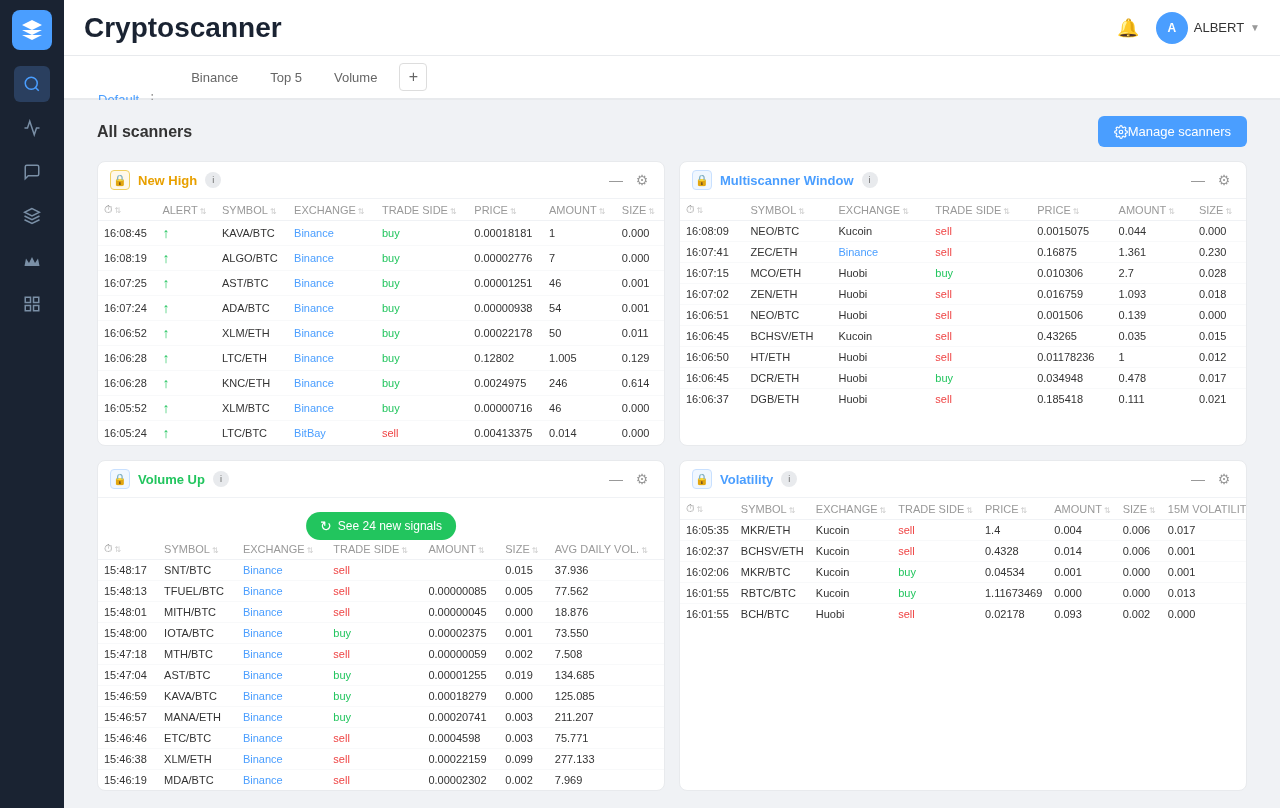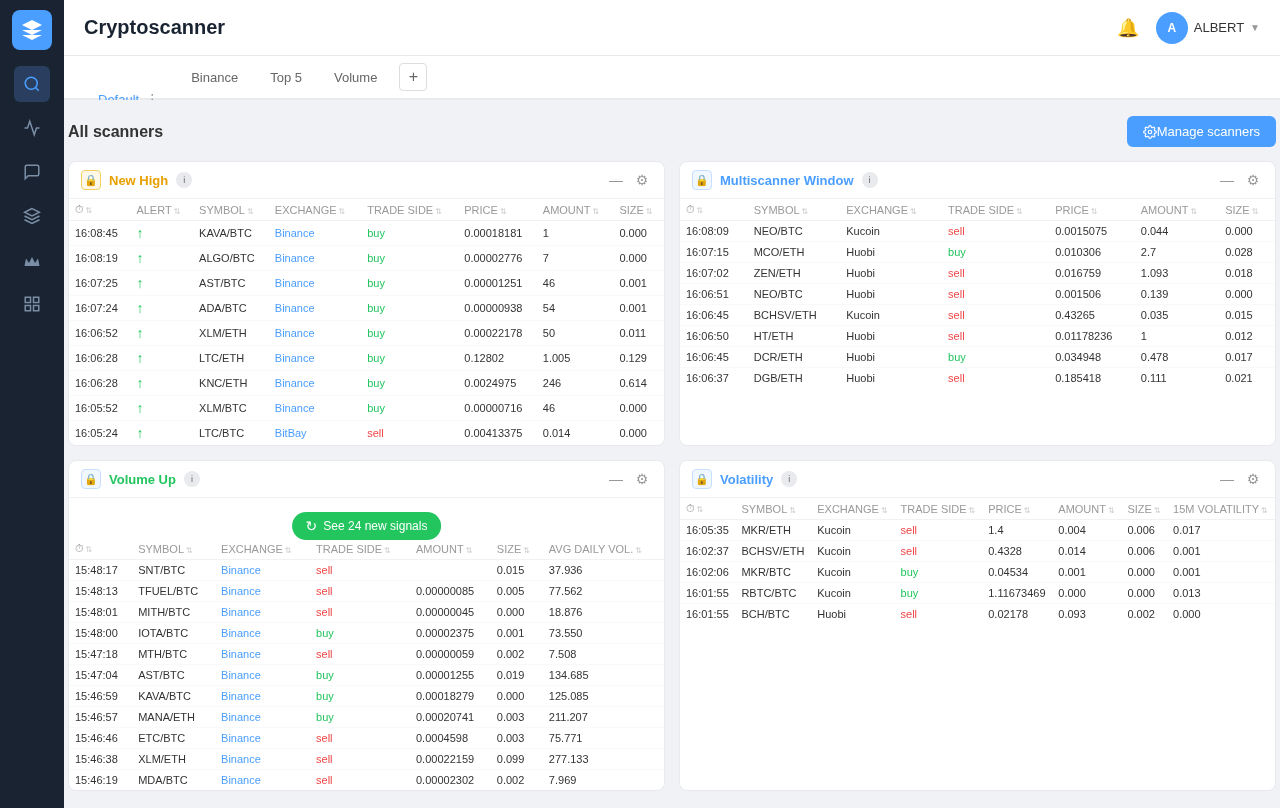--- a/index.html
+++ b/index.html
@@ -9,35 +9,35 @@
     .sidebar { width: 64px; background: #1a2332; display: flex; flex-direction: column; align-items: center; padding: 10px 0; gap: 8px; flex-shrink: 0; }
     .sidebar-logo { width: 40px; height: 40px; background: #4a9eff; border-radius: 8px; display: flex; align-items: center; justify-content: center; margin-bottom: 8px; }
     .sidebar-icon { width: 36px; height: 36px; display: flex; align-items: center; justify-content: center; border-radius: 6px; cursor: pointer; color: #7a8fa6; font-size: 16px; }
     .sidebar-icon.active { background: #2a3f5f; color: #4a9eff; }
 
     
     .main { flex: 1; display: flex; flex-direction: column; overflow: hidden; }
 
     
     .header { background: white; padding: 0 20px; height: 56px; display: flex; align-items: center; justify-content: space-between; border-bottom: 1px solid #e8eaed; flex-shrink: 0; }
-    .header-title { font-size: 20px; font-weight: 600; color: #1a2332; }
+    .header-title { font-size: 28px; font-weight: 600; color: #1a2332; }
     .header-right { display: flex; align-items: center; gap: 16px; }
     .bell-icon { font-size: 18px; color: #f0a500; cursor: pointer; }
     .avatar { width: 32px; height: 32px; background: #4a9eff; border-radius: 50%; display: flex; align-items: center; justify-content: center; color: white; font-size: 12px; font-weight: 600; }
     .header-user { display: flex; align-items: center; gap: 6px; color: #333; font-size: 13px; cursor: pointer; }
 
     
     .tabs-bar { background: white; padding: 0 20px; display: flex; align-items: center; gap: 4px; border-bottom: 2px solid #e8eaed; flex-shrink: 0; height: 44px; }
     .tab { padding: 8px 14px; font-size: 13px; cursor: pointer; border-radius: 4px 4px 0 0; color: #666; display: flex; align-items: center; gap: 6px; border-bottom: 2px solid transparent; margin-bottom: -2px; }
     .tab.active { color: #4a9eff; border-bottom: 2px solid #4a9eff; font-weight: 500; margin-top: 44px; }
     .tab-dots { color: #999; font-size: 14px; cursor: pointer; }
     .tab-add { width: 28px; height: 28px; border: 1px solid #ddd; border-radius: 4px; display: flex; align-items: center; justify-content: center; cursor: pointer; color: #666; font-size: 16px; margin-left: 4px; }
 
     
-    .content { padding: 16px 4px; flex: 1; overflow-y: auto; background: #f0f2f5; }
+    .content { padding: 16px 33px; flex: 1; overflow-y: auto; background: #f0f2f5; }
     .content-header { display: flex; align-items: center; justify-content: space-between; margin-bottom: 14px; }
     .content-title { font-size: 16px; font-weight: 600; color: #333; }
     .manage-btn { background: #4a9eff; color: white; border: none; padding: 8px 16px; border-radius: 6px; cursor: pointer; display: flex; align-items: center; gap: 0; font-size: 13px; font-weight: 500; }
 
     
     .scanners-grid { display: grid; grid-template-columns: 1fr 1fr; gap: 14px; }
 
     
     .scanner-card { background: white; border-radius: 8px; border: 1px solid #e8eaed; overflow: hidden; }
     .scanner-header { display: flex; align-items: center; justify-content: space-between; padding: 8px 12px; border-bottom: 1px solid #f0f2f5; }
@@ -310,20 +310,29 @@
               <tr>
     <td class="time-col">16:08:09</td>
     <td>NEO/BTC</td>
     <td><span>Kucoin</span></td>
     <td><span class="sell-badge">sell</span></td>
     <td>0.0015075</td>
     <td>0.044</td>
     <td>0.000</td>
   </tr>
               <tr>
+    <td class="time-col">16:07:41</td>
+    <td>ZEC/ETH</td>
+    <td><a class="exchange-link">Binance</a></td>
+    <td><span class="sell-badge">sell</span></td>
+    <td>0.16875</td>
+    <td>1.361</td>
+    <td>0.230</td>
+  </tr>
+              <tr>
     <td class="time-col">16:07:15</td>
     <td>MCO/ETH</td>
     <td><span>Huobi</span></td>
     <td><span class="buy-badge">buy</span></td>
     <td>0.010306</td>
     <td>2.7</td>
     <td>0.028</td>
   </tr>
               <tr>
     <td class="time-col">16:07:02</td>

